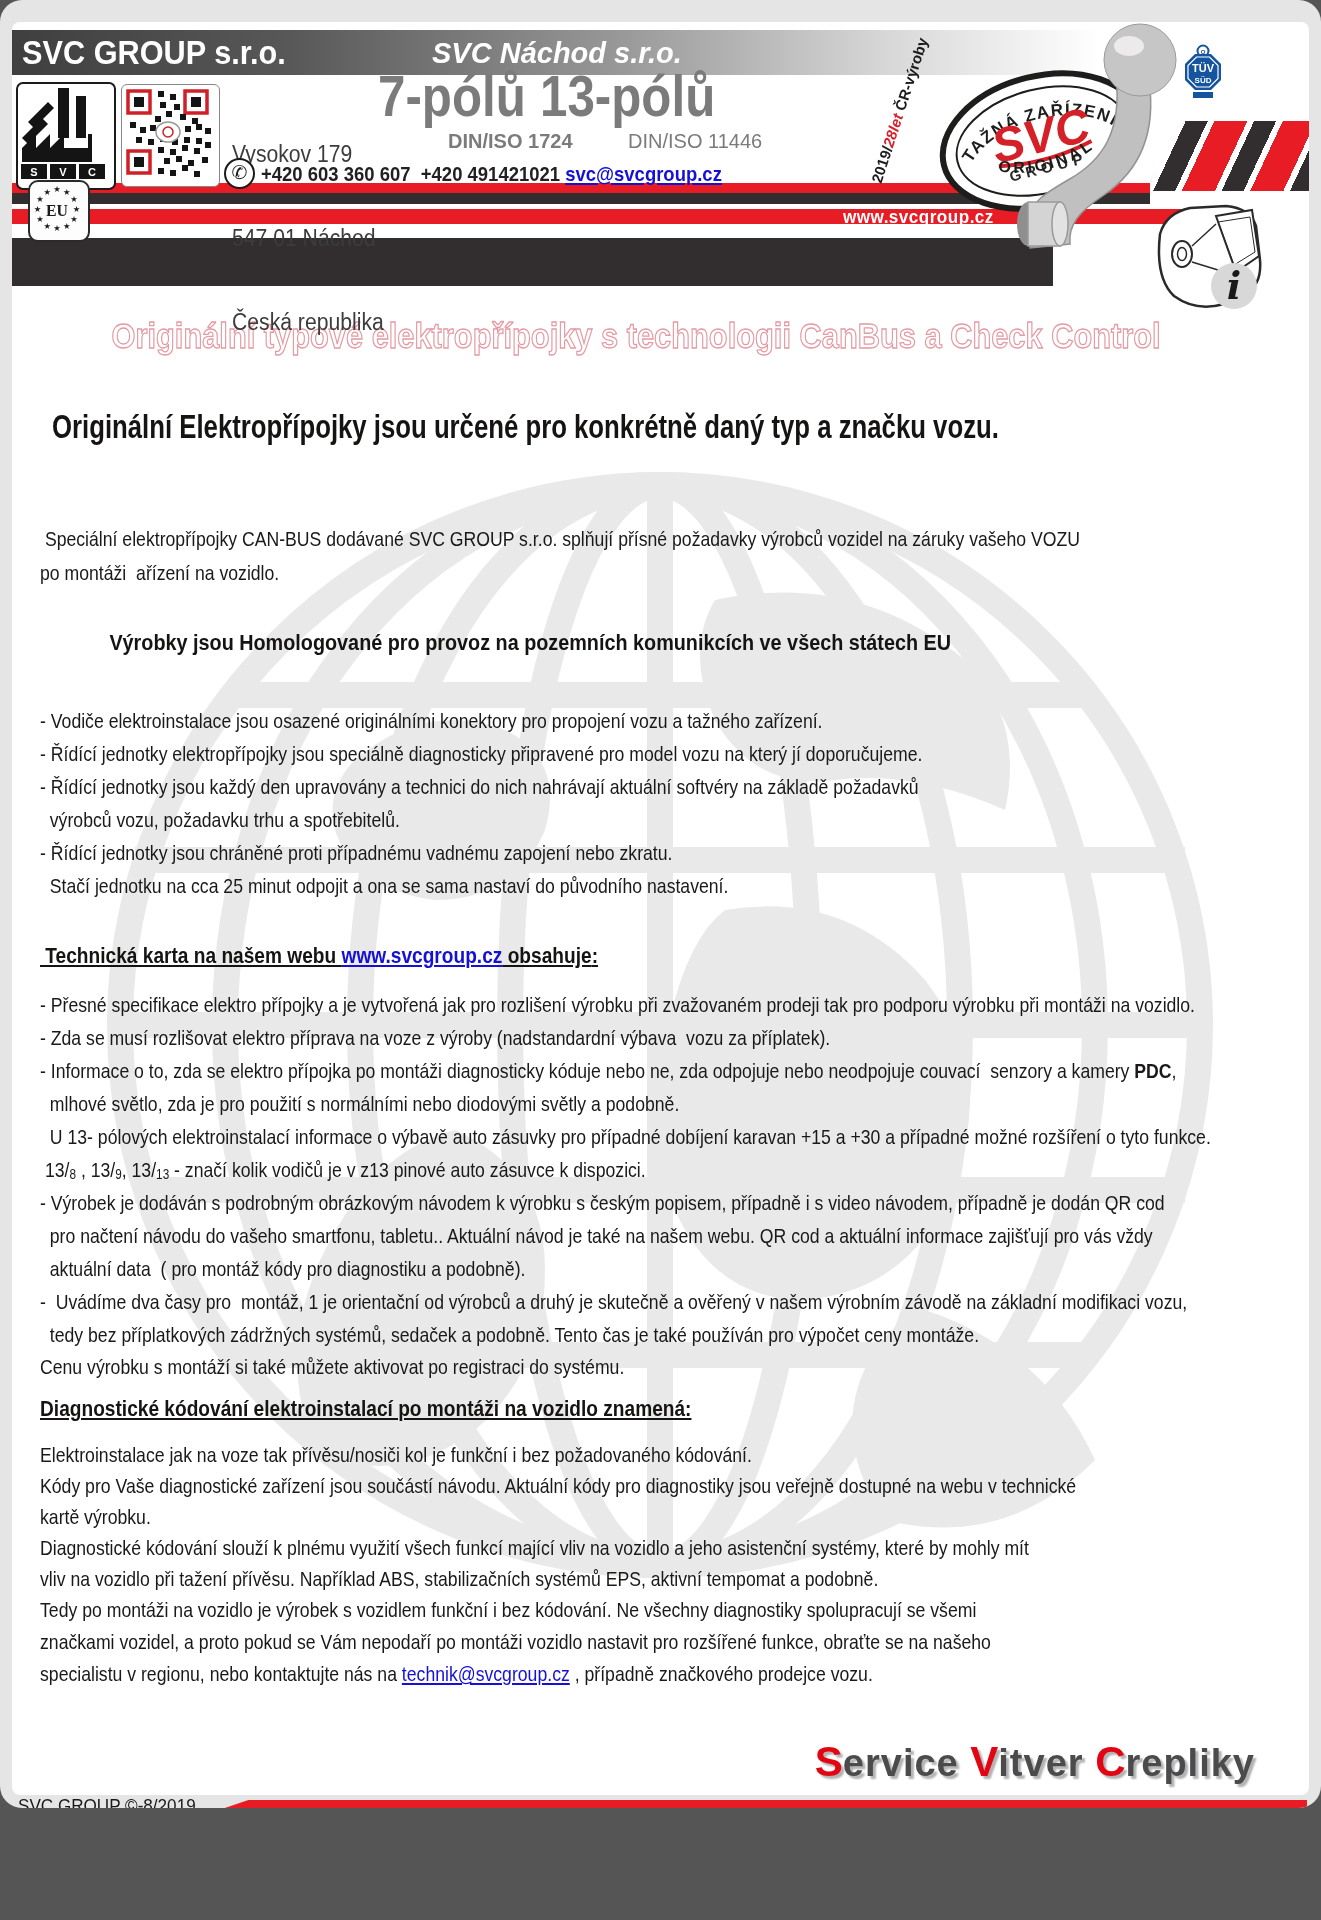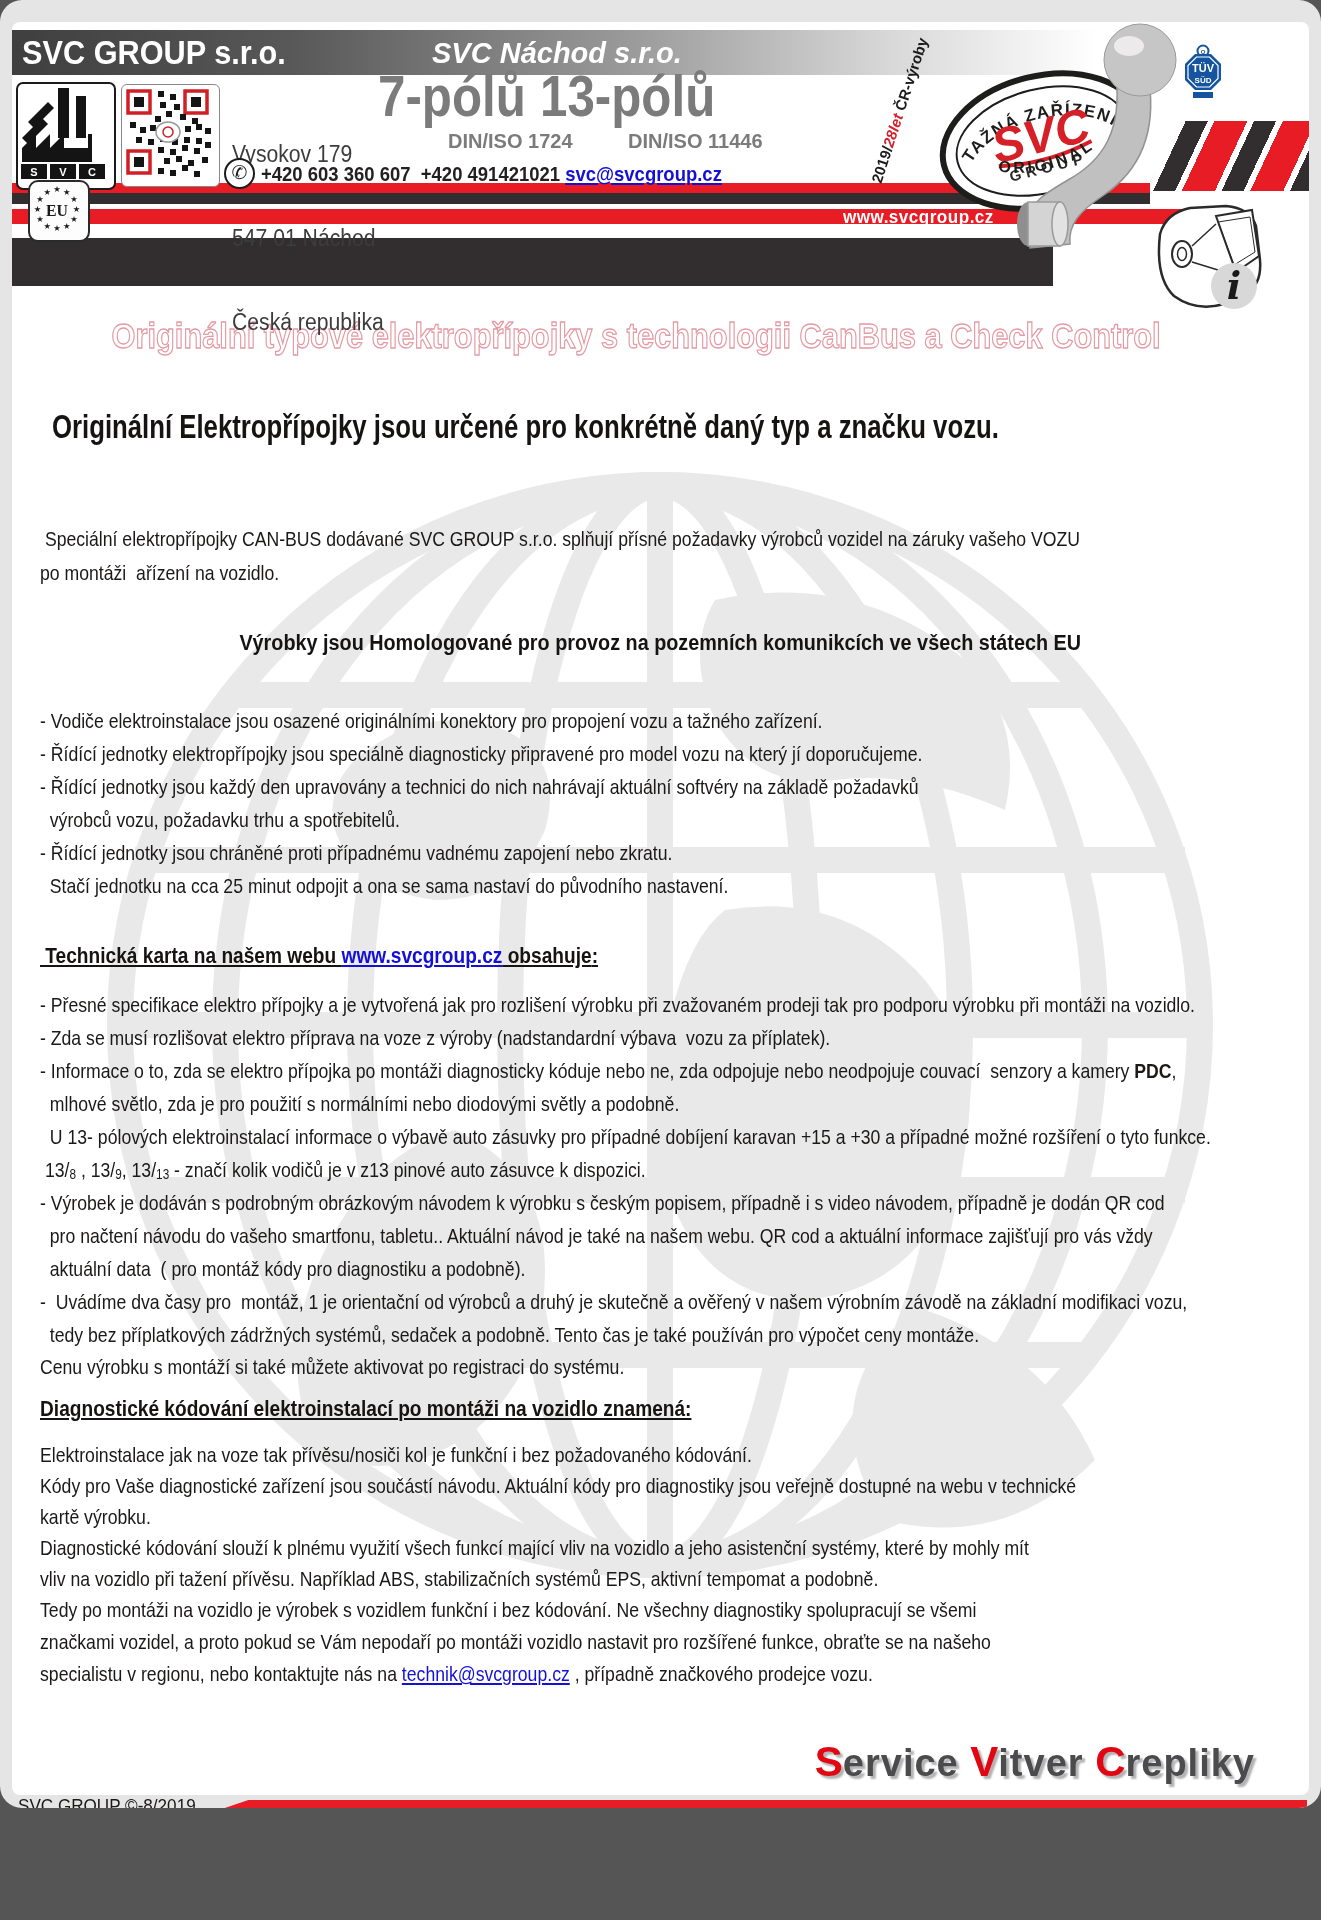--- a/index.html
+++ b/index.html
@@ -25,21 +25,21 @@
   .phone-icon{display:inline-block;width:27px;height:27px;border:2.2px solid #1c1a1b;border-radius:50%;
               font-size:19px;line-height:26px;text-align:center;color:#1c1a1b;background:#fff;}
   .phones{font-size:21px;font-weight:bold;color:#221f20;white-space:pre;transform:scaleX(.88);transform-origin:0 50%;margin-left:6px;}
   .phones a,.blue-link{color:#1410d6;text-decoration:underline;}
 
   .pole7{position:absolute;left:378px;top:62px;z-index:3;font-size:58px;font-weight:bold;color:#7b7b7b;
          white-space:pre;transform:scaleX(.85);transform-origin:0 0;}
   .pole7-sub{position:absolute;left:448px;top:130px;z-index:3;font-size:20px;font-weight:bold;color:#7b7b7b;white-space:pre;}
   .pole13{position:absolute;left:540px;top:62px;z-index:3;font-size:58px;font-weight:bold;color:#7b7b7b;
           white-space:pre;transform:scaleX(.85);transform-origin:0 0;}
-  .pole13-sub{position:absolute;left:628px;top:130px;z-index:3;font-size:20px;font-weight:bold;color:#7b7b7b;white-space:pre;}
+  .pole13-sub{position:absolute;left:628px;top:130px;z-index:3;font-size:20px;font-weight:normal;color:#7b7b7b;white-space:pre;}
 
   .diag-decor{position:absolute;left:1146px;top:121px;width:163px;height:70px;z-index:2;
       background:repeating-linear-gradient(115deg,#e81c24 0 30px,#ffffff 30px 36px,#322e2f 36px 56px,#ffffff 56px 62px);
       clip-path:polygon(22% 0,100% 0,100% 100%,0 100%);}
 
   .stripeA{position:absolute;left:12px;top:183px;width:1138px;height:10px;background:#e81c24;z-index:2;}
   .stripeB{position:absolute;left:12px;top:193px;width:1138px;height:11px;background:#322e2f;z-index:2;}
   .stripeD{position:absolute;left:12px;top:209px;width:1172px;height:15px;background:#e81c24;z-index:2;text-align:right;}
   .stripeD .site{display:inline-block;margin-right:190px;font-size:18px;font-weight:bold;color:#fff;line-height:15px;
                  transform:scaleX(.95);transform-origin:100% 50%;letter-spacing:.5px;}
@@ -57,21 +57,21 @@
 
   
   .pink-wrap{position:absolute;left:40px;top:316px;width:1030px;text-align:center;z-index:2;text-decoration:underline;}
   .pink-title{display:inline-block;font-size:35px;font-weight:bold;color:transparent;white-space:pre;
               -webkit-text-stroke:1.3px #e49aa3;transform:scaleX(.88);transform-origin:50% 0;}
   .main-heading{position:absolute;left:52px;top:408px;font-size:33px;font-weight:bold;color:#161413;white-space:pre;
                 transform:scaleX(.78);transform-origin:0 0;z-index:2;}
   .ln{position:absolute;left:40px;font-size:21px;color:#1b1918;white-space:pre;line-height:30px;
       transform:scaleX(.84);transform-origin:0 0;z-index:2;}
   .b{font-weight:bold;}
-  .center-wrap{position:absolute;left:40px;width:1240px;text-align:center;z-index:2;}
+  .center-wrap{position:absolute;left:52px;width:1240px;text-align:left;z-index:2;}
   .homolog{display:inline-block;font-size:22.5px;font-weight:bold;color:#161413;white-space:pre;
            transform:scaleX(.88);transform-origin:50% 0;}
   .sec-heading{position:absolute;left:40px;font-size:22.5px;font-weight:bold;color:#161413;white-space:pre;
                text-decoration:underline;transform:scaleX(.85);transform-origin:0 0;z-index:2;}
   .pin-sub{font-size:14px;position:relative;top:2px;}
 
   
   .svc-centrum{position:absolute;right:66px;top:1738px;z-index:3;white-space:pre;}
   .svc-centrum .big{font-size:42px;font-weight:bold;color:#e20613;text-shadow:3px 3px 2px #b2b2b2;}
   .svc-centrum .small{font-size:38px;font-weight:bold;color:#4b4b4d;text-shadow:3px 3px 2px #b2b2b2;letter-spacing:1px;}

